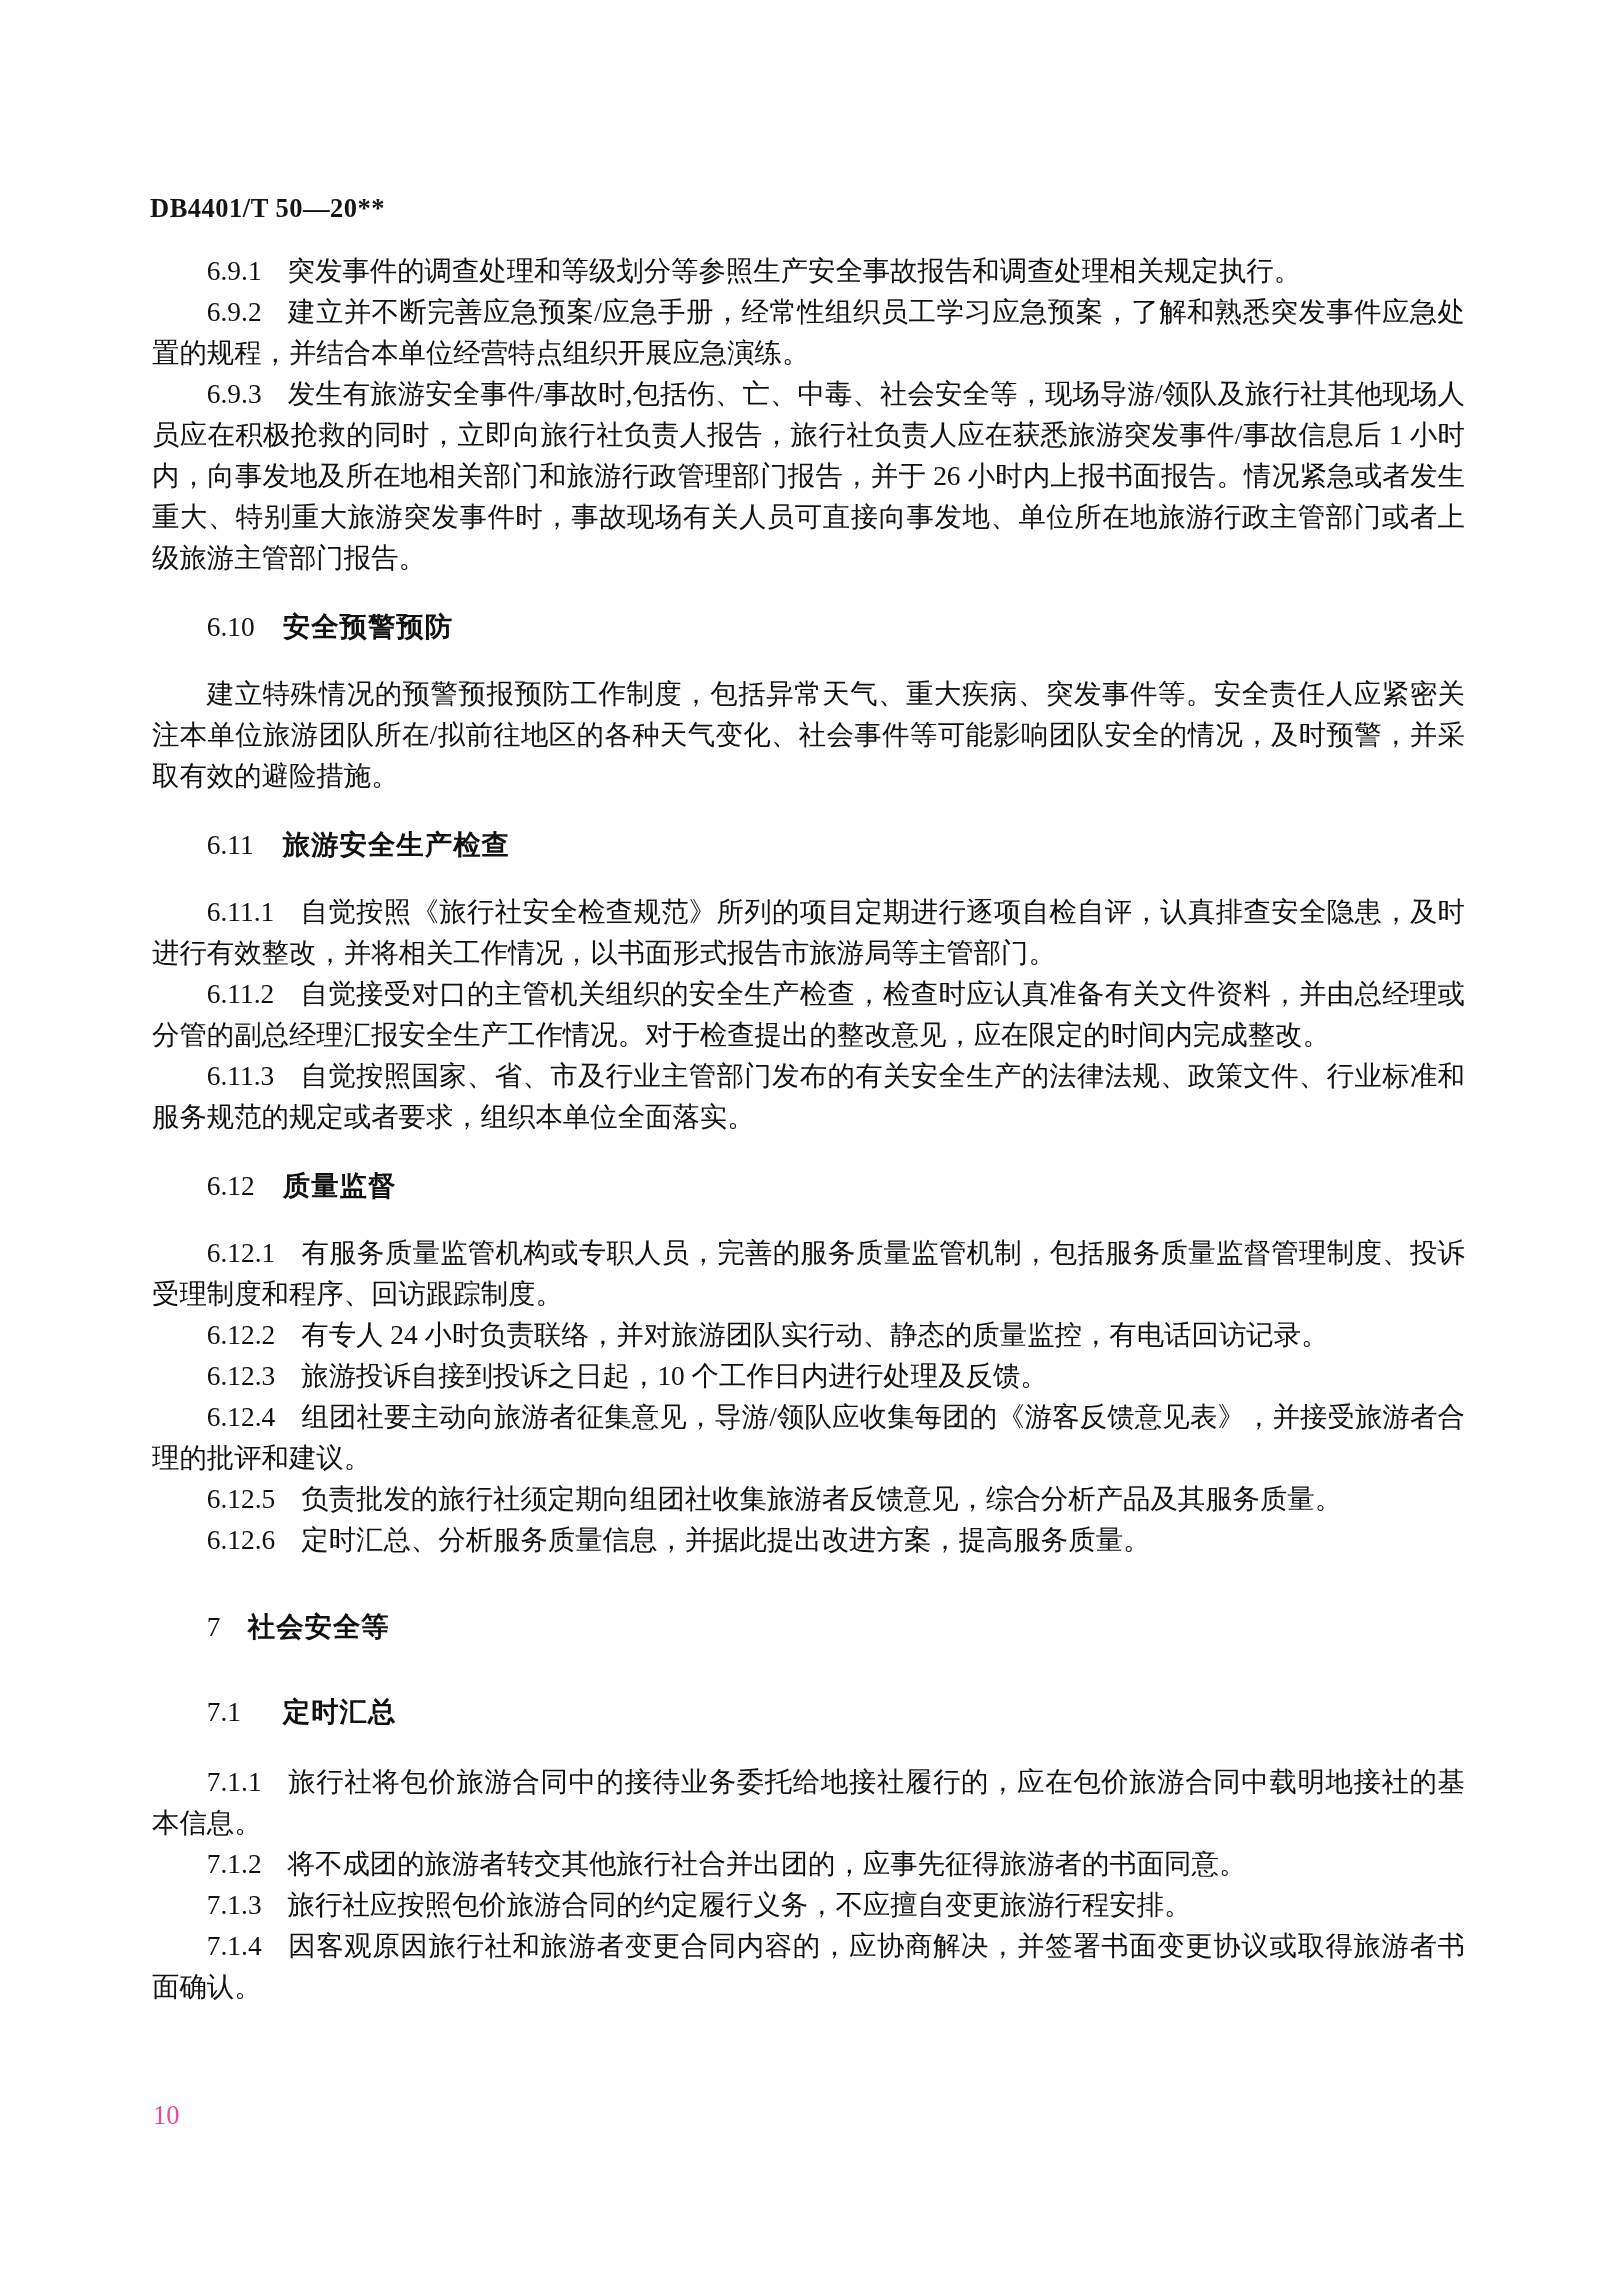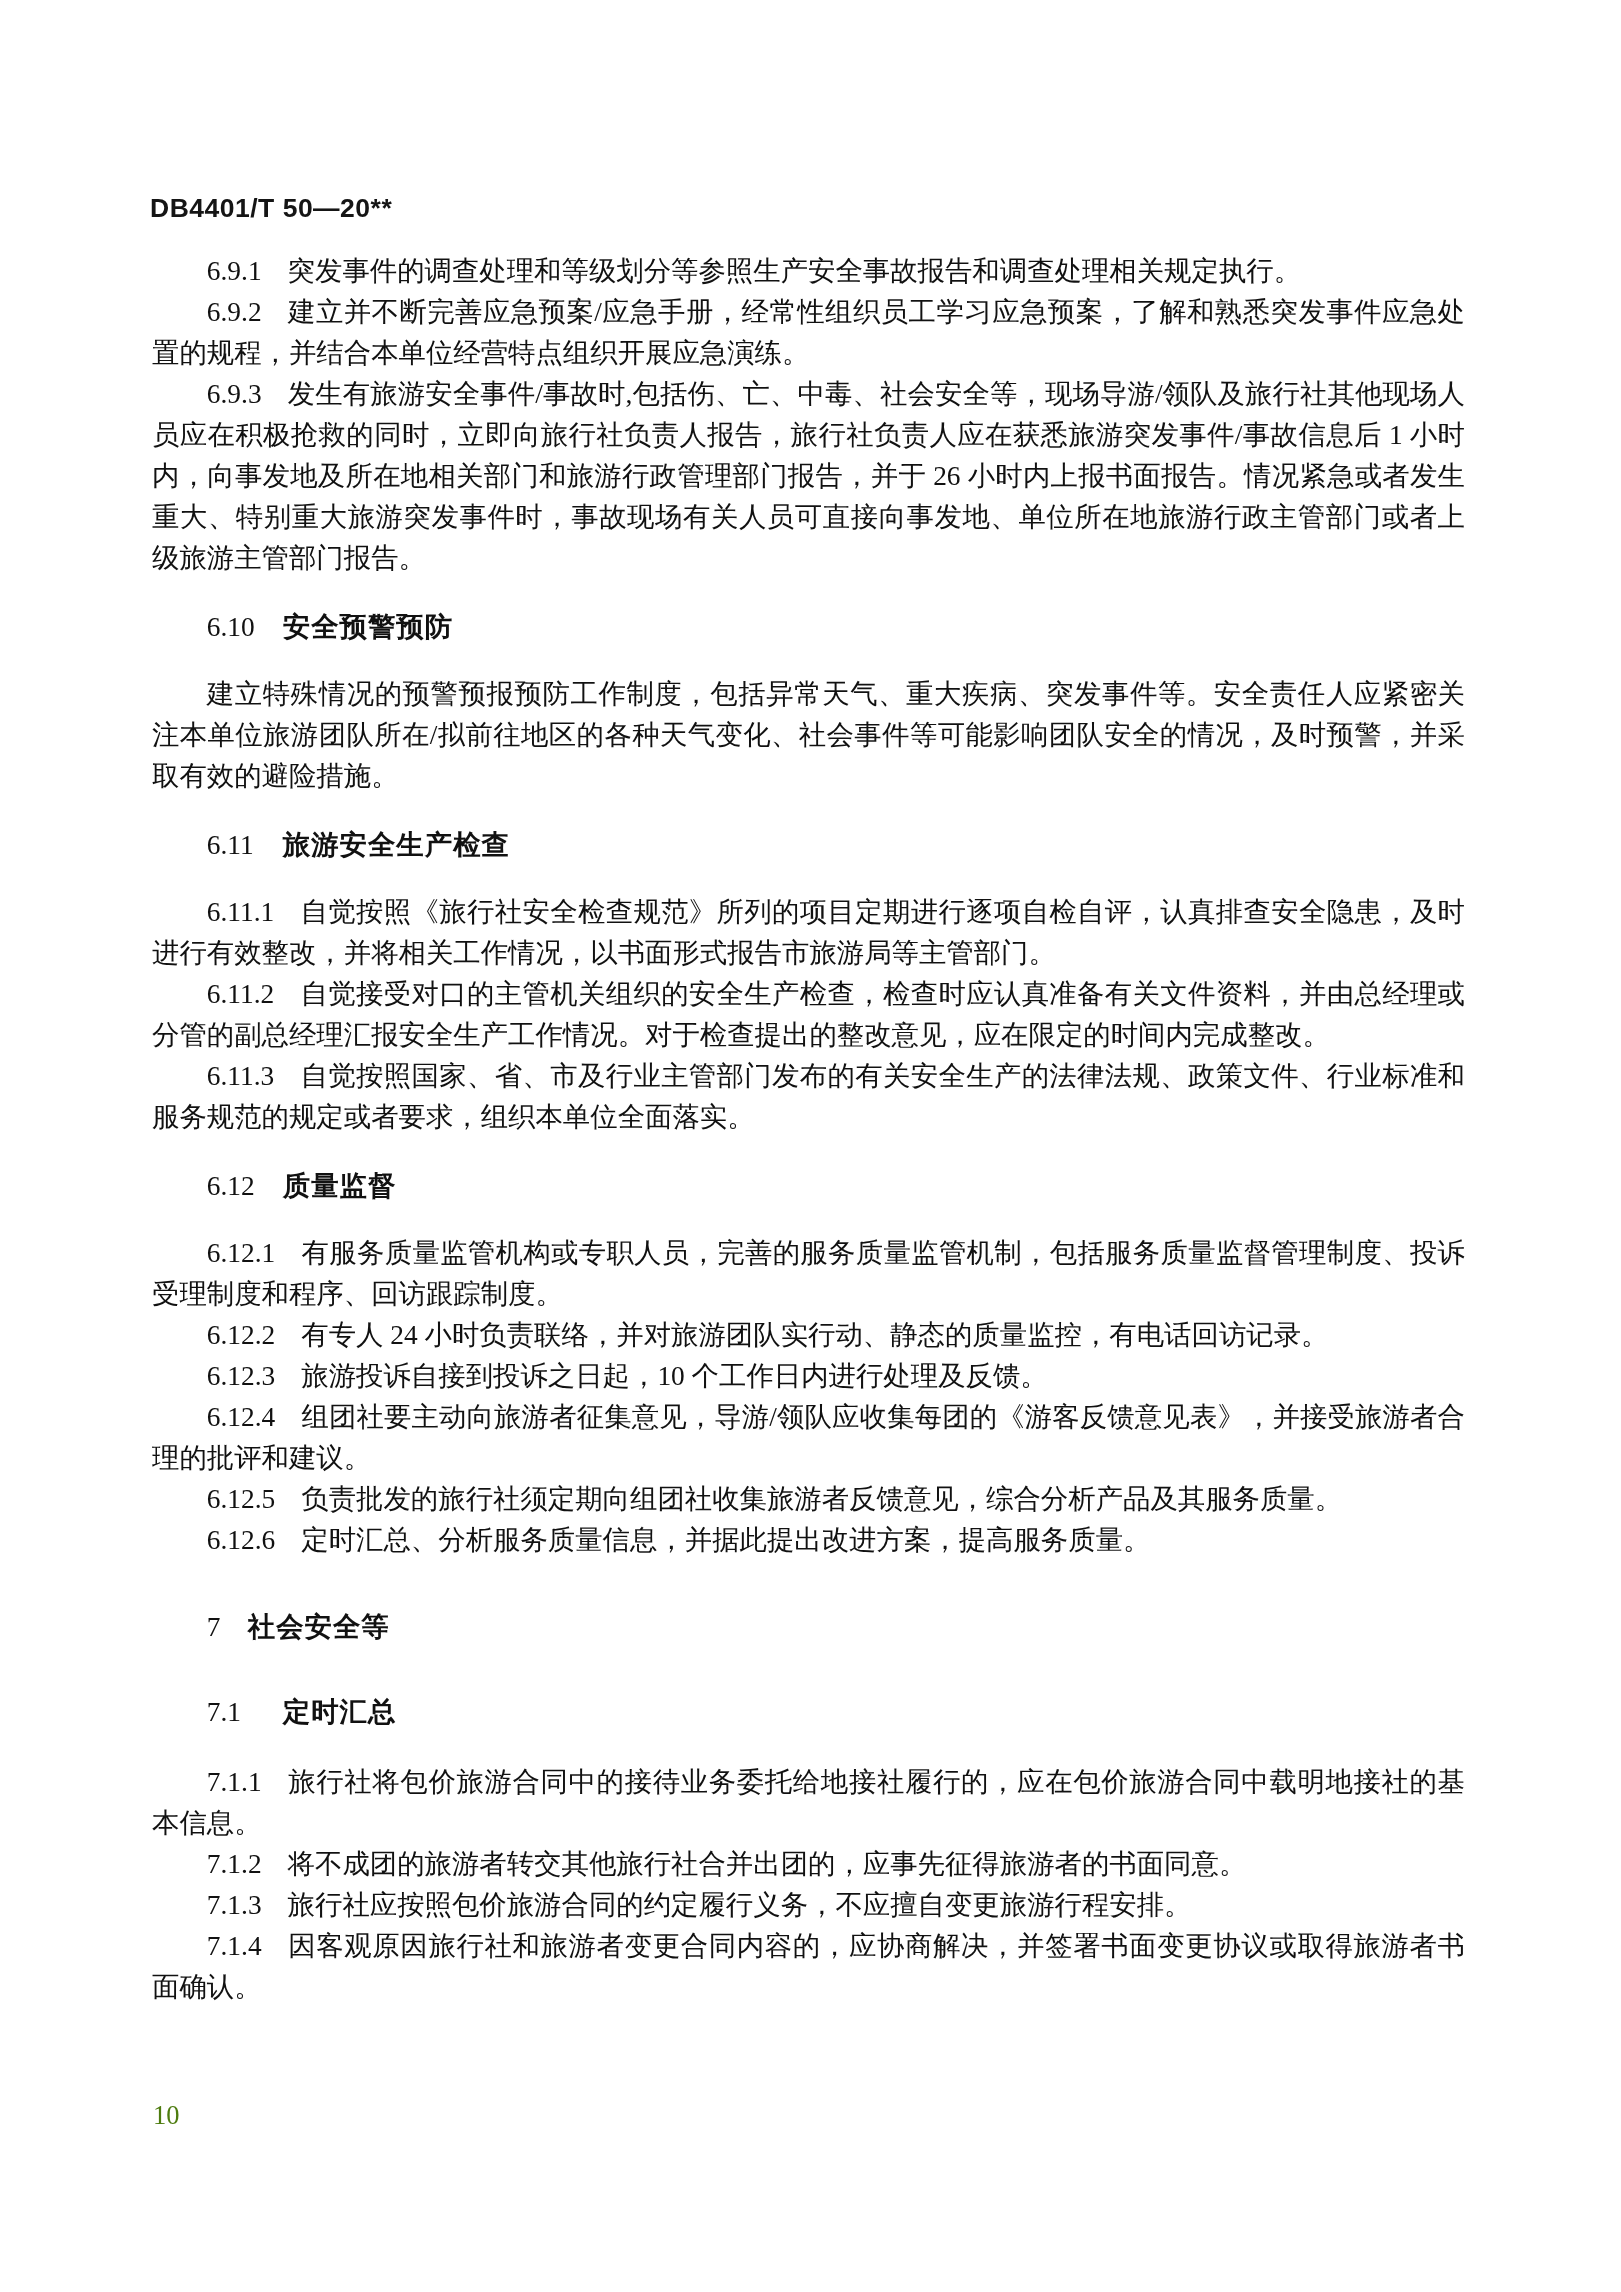--- a/index.html
+++ b/index.html
@@ -12,21 +12,21 @@
     width: 1621px;
     height: 2293px;
     background: #ffffff;
     color: #111111;
     overflow: hidden;
   }
   .doc-header {
     position: absolute;
     left: 150px;
     top: 193px;
-    font-family: Liberation Sans, sans-serif;
+    font-family: Liberation Serif, serif;
     font-size: 26.5px;
     font-weight: bold;
     letter-spacing: 0.5px;
     color: #151515;
     white-space: nowrap;
   }
   .content {
     position: absolute;
     left: 152px;
     top: 251px;
@@ -81,21 +81,21 @@
   }
   .ctitle {
     letter-spacing: 1px;
   }
   .doc-footer {
     position: absolute;
     left: 153px;
     top: 2100px;
     font-family: "Liberation Serif", "DejaVu Serif", serif;
     font-size: 26.5px;
-    color: #4d7c0f;
+    color: #ec4899;
   }
 </style>
 </head>
 <body>
 
 <div class="page">
 
   <div class="doc-header">DB4401/T 50—20**</div>
 
   <main class="content">

